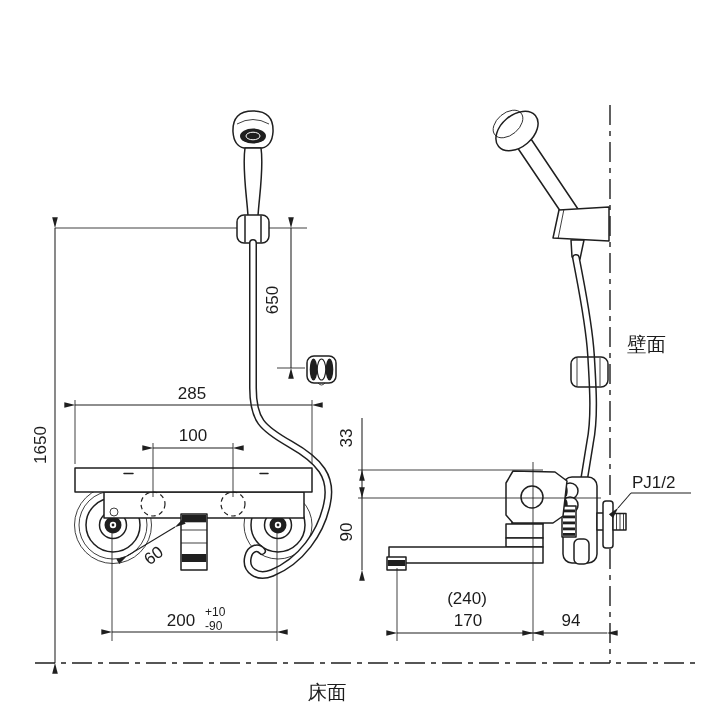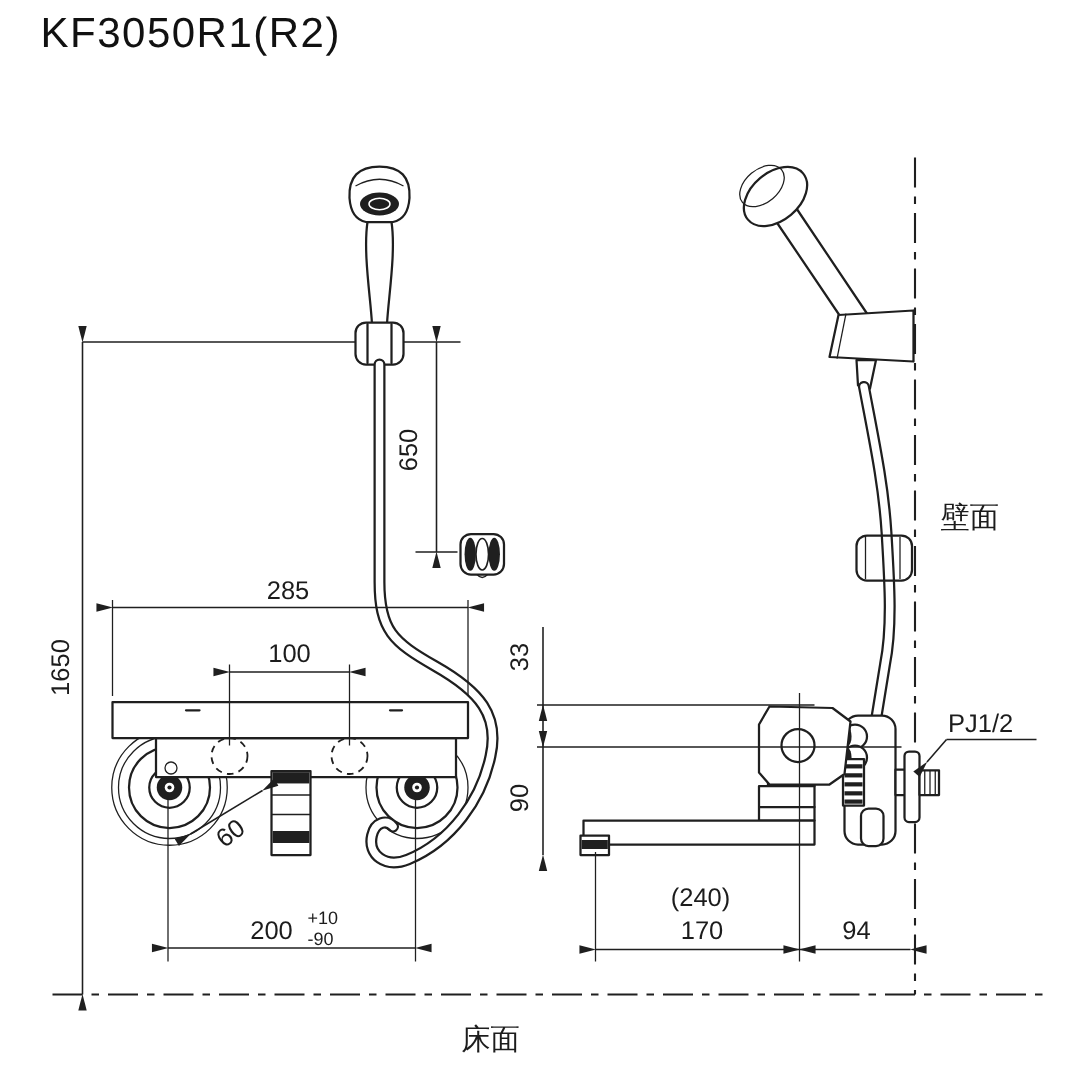--- a/index.html
+++ b/index.html
@@ -17,21 +17,20 @@
   .dk{fill:#1f1f1f;stroke:none;}
   .dimtxt{font-size:17px;fill:#1c1c1c;font-family:"Liberation Sans",sans-serif;}
   .toltxt{font-size:12px;fill:#1c1c1c;font-family:"Liberation Sans",sans-serif;}
   .jptxt{font-size:19.5px;fill:#1c1c1c;font-family:"Liberation Sans",sans-serif;}
   .mid{text-anchor:middle;}
 </style>
 </head>
 <body>
 
 <div class="page">
-  <div class="title">KF3050R1(R2)</div>
 
   <svg width="713" height="713" viewBox="0 0 713 713">
     <defs>
       <marker id="arw" markerWidth="12" markerHeight="9" refX="0.8" refY="4.5" orient="auto-start-reverse" markerUnits="userSpaceOnUse">
         <path d="M0.5,4.5 L11.5,1.7 L11.5,7.3 Z" fill="#1f1f1f"></path>
       </marker>
     </defs>
 
     <g>
       <line class="thin" x1="55" y1="228" x2="307" y2="228" stroke-width="1.2"></line>

